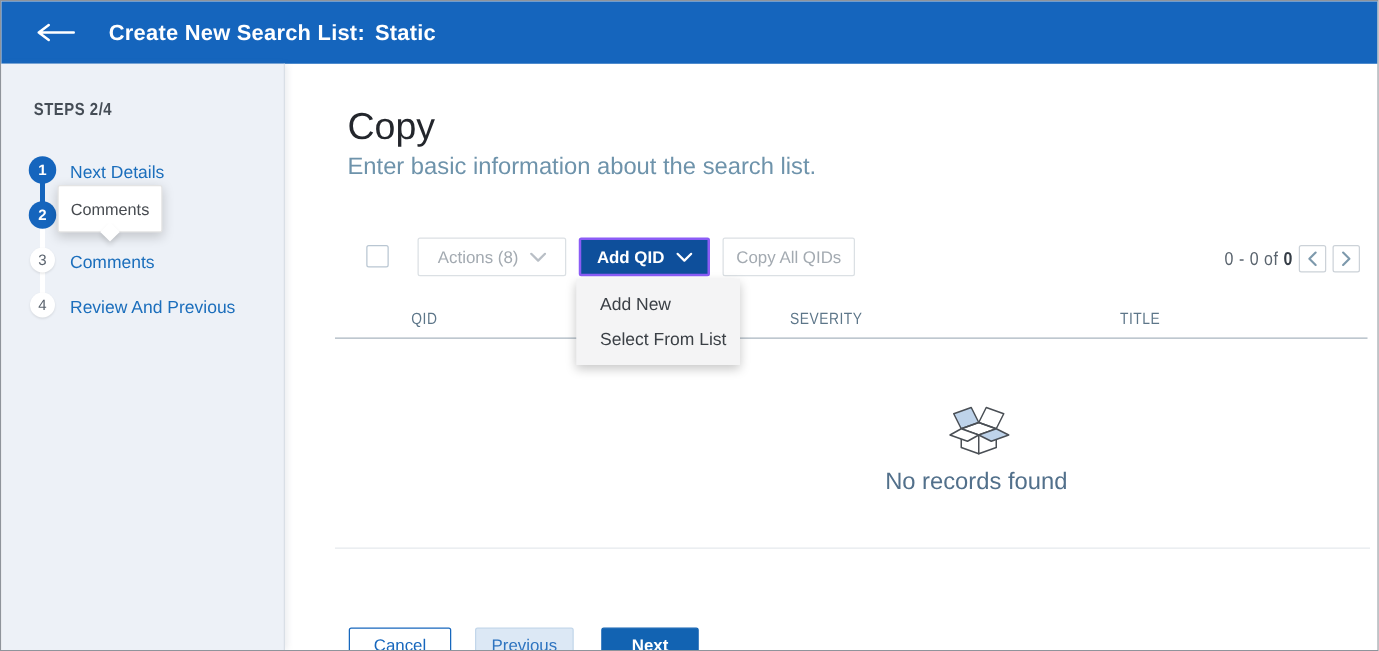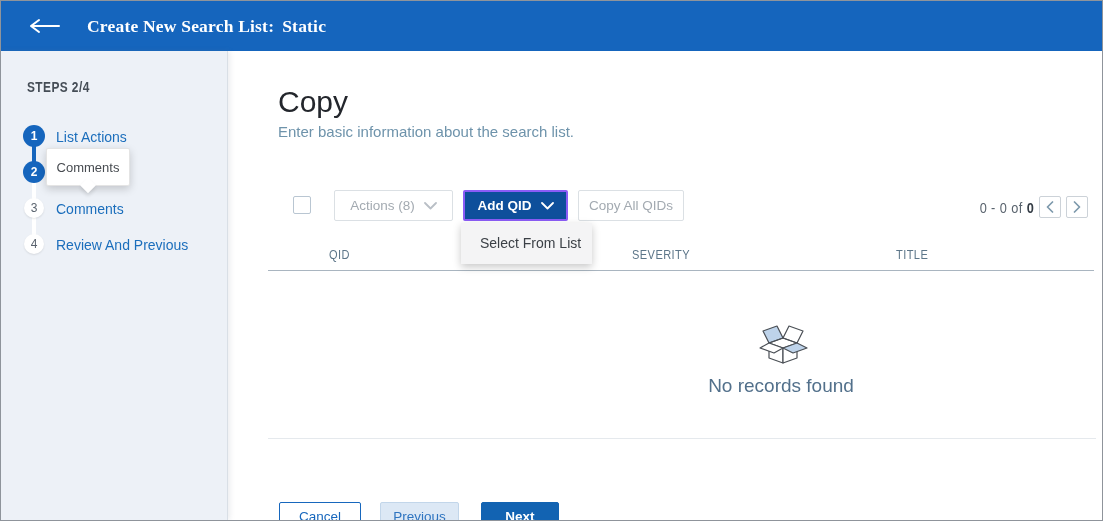--- a/index.html
+++ b/index.html
@@ -7,21 +7,21 @@
   body { font-family:"Liberation Sans", sans-serif; }
 
   .app {
     position:relative; width:1103px; height:521px;
     background:#fff; border:1px solid #8f949b; overflow:hidden;
   }
 
   
   .topbar {
     position:absolute; top:0; left:0; right:0; height:50px;
-    background:#1565bd; display:flex; align-items:center;font-family:Liberation Serif, serif;
+    background:#1565bd; display:flex; align-items:center;
   }
   .back-btn { margin-left:28px; display:flex; align-items:center; cursor:pointer; }
   .topbar-title { margin-left:26px; color:#fff; font-size:17.5px; letter-spacing:.2px; }
   .topbar-title .t1 { font-weight:600; }
   .topbar-title .t2 { font-weight:700; margin-left:8px; }
 
   
   .sidebar {
     position:absolute; top:50px; left:0; width:227px; bottom:0;
     background:#edf1f7; border-right:1px solid #d9dfe6;
@@ -60,21 +60,21 @@
   }
   .tooltip::after {
     content:""; position:absolute; bottom:-6px; left:50%;
     width:11px; height:11px; background:#fff;
     transform:translateX(-50%) rotate(45deg);
     box-shadow:2px 2px 4px rgba(0,0,0,.12);
   }
 
   
   .page-title { position:absolute; left:277px; top:84px; font-size:30px; color:#23262c; font-weight:400; }
-  .page-subtitle { position:absolute; left:277px; top:122px; font-size:15px; color:#6e93ab; }
+  .page-subtitle { position:absolute; left:277px; top:122px; font-size:19px; color:#6e93ab; }
 
   .checkbox {
     position:absolute; left:292px; top:195px; width:18px; height:18px;
     background:#fff; border:1.5px solid #b9c6d2; border-radius:2px; cursor:pointer;
   }
   .btn {
     position:absolute; height:31px; top:189px; border-radius:2px;
     display:flex; align-items:center; justify-content:center; gap:9px;
     font-size:13.5px; cursor:pointer;
   }
@@ -151,21 +151,21 @@
     </div>
 
     <div class="step-line"></div>
     <div class="step-line-done"></div>
 
     <div class="step-circle done c1">1</div>
     <div class="step-circle done c2">2</div>
     <div class="step-circle todo c3">3</div>
     <div class="step-circle todo c4">4</div>
 
-    <div class="step-label l1">List Actions</div>
+    <div class="step-label l1">Next Details</div>
     <div class="step-label l3">Comments</div>
     <div class="step-label l4">Review And Previous</div>
 
     <div class="tooltip">Comments</div>
   </div>
 
   <div class="page-title">Copy</div>
   <div class="page-subtitle">Enter basic information about the search list.</div>
 
   <div class="checkbox" role="checkbox" aria-checked="false"></div>
@@ -210,20 +210,21 @@
   </div>
   <div class="col-head col-sev">
     <span class="cond">SEVERITY</span>
   </div>
   <div class="col-head col-title">
     <span class="cond">TITLE</span>
   </div>
   <div class="table-rule"></div>
 
   <div class="dropdown">
+    <div class="dropdown-item">Add New</div>
     <div class="dropdown-item">Select From List</div>
   </div>
 
   <div class="empty-icon">
     <svg width="56" height="48" viewBox="0 0 56 48">
       <g stroke="#4a4f55" stroke-width="1.2" stroke-linejoin="round">
         <polygon points="14,26 28,21 22,9 8,14" fill="#bed3ea"></polygon>
         <polygon points="28,21 42,26 48,14 34,9" fill="#ffffff"></polygon>
         <polygon points="14,26 28,31 28,46 14,41" fill="#ffffff"></polygon>
         <polygon points="28,31 42,26 42,41 28,46" fill="#ffffff"></polygon>

